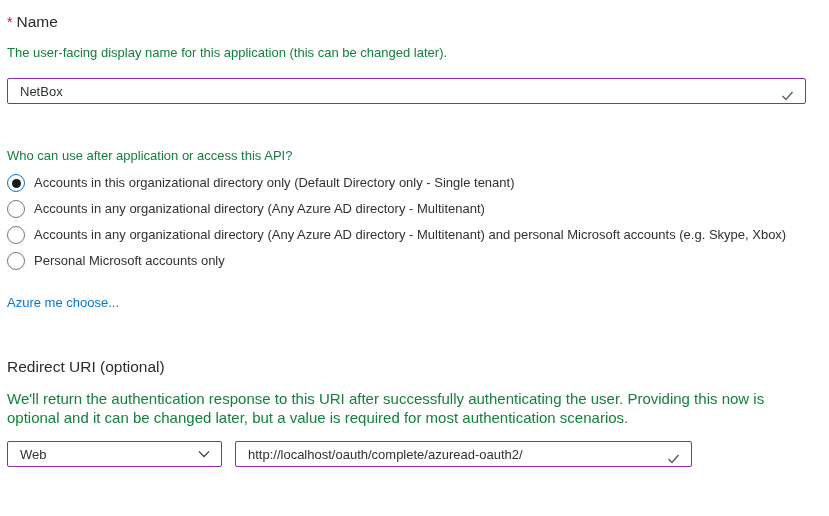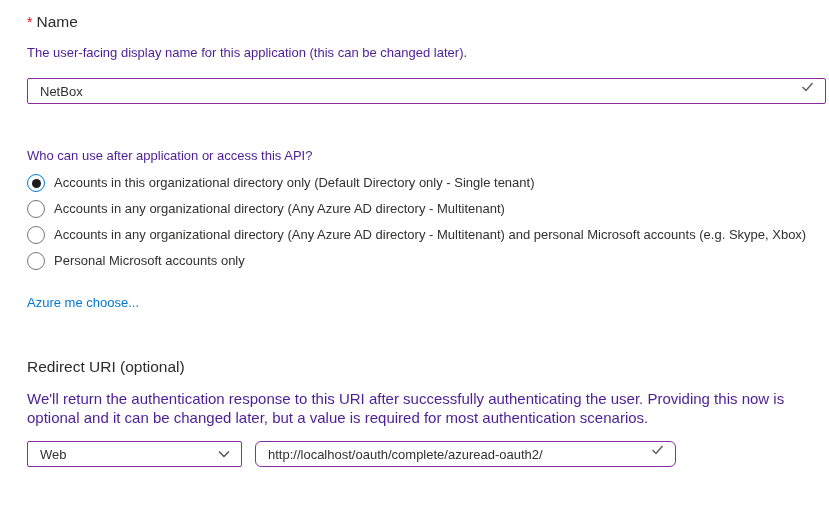--- a/index.html
+++ b/index.html
@@ -3,44 +3,44 @@
 <meta charset="utf-8">
 <style>
   * { box-sizing: border-box; margin: 0; padding: 0; }
   html, body {
     width: 829px; height: 516px;
     background: #ffffff;
     font-family: "Liberation Sans", "DejaVu Sans", sans-serif;
     color: #323130;
     overflow: hidden;
   }
-  .page { padding: 12px 15px 0 27px; width: 829px; }
+  .page { padding: 12px 15px 0 7px; width: 829px; }
 
   .section-title {
     font-size: 15.5px;
     font-weight: 400;
     color: #2b2b2b;
     line-height: 20px;
   }
   .required-marker { color: #e00b1c; margin-right: 4px; font-size: 14px; }
 
   .desc {
     font-size: 13px;
-    color: #4c1d95;
+    color: #15803d;
     line-height: 19px;
     margin-top: 11px;
   }
 
   .textbox {
     margin-top: 16px;
     height: 26px;
     border: 1px solid #8a2da5;
     border-radius: 2px;
     display: flex;
-    align-items: flex-start;
+    align-items: flex-end;
     padding: 0 10px 0 12px;
     background: #fff;
   }
   .textbox input {
     border: none; outline: none;
     flex: 1;
     font-family: "Liberation Sans", "DejaVu Sans", sans-serif;
     font-size: 13px;
     color: #323130;
     background: transparent;
@@ -111,21 +111,21 @@
     display: flex;
     align-items: center;
     justify-content: space-between;
     padding: 0 10px 0 12px;
     margin-right: 13px;
     background: #fff;
     cursor: pointer;
     gap: 17px;
   }
   .dropdown-value { font-size: 13px; color: #323130; }
-  .uri-box { width: 421px; height: 26px; margin-top: 0; border-radius: 6px; }
+  .uri-box { width: 457px; height: 26px; margin-top: 0; }
 </style>
 </head>
 <body>
 
 <div class="page">
 
   <div>
     <div class="section-title">
       <span class="required-marker">*</span><span>Name</span>
     </div>

